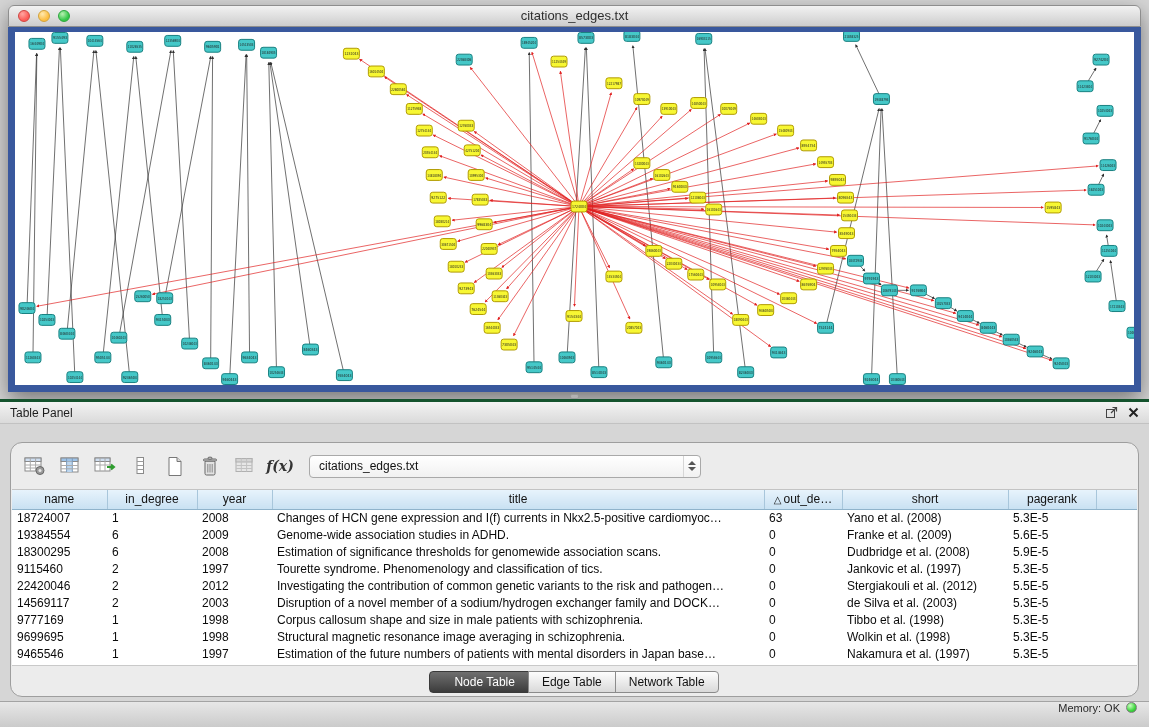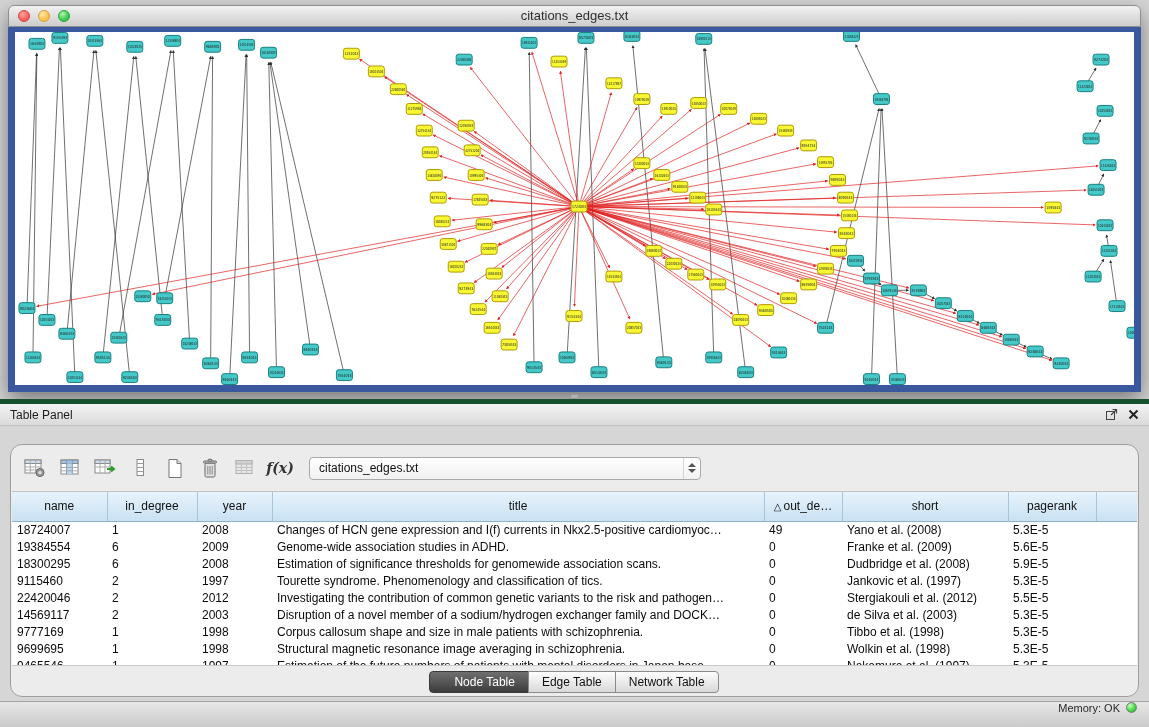--- a/index.html
+++ b/index.html
@@ -20,21 +20,21 @@
   .graph-frame { position:absolute; top:22px; left:0; right:0; bottom:0;
     background:#39589d; padding:5px 7px 7px 7px; }
   .graph-inner { width:100%; height:100%; background:#ffffff; }
   .graph-inner svg { width:100%; height:100%; display:block; }
 
   .splitter-dot { position:absolute; left:570px; top:394px; width:9px; height:5px;
     border-radius:2px; background:#b2b2b2; border:1px solid #9a9a9a; }
 
   
   .table-panel { position:absolute; left:0; top:399px; right:0; bottom:26px;
-    background:#d6d6d6; border-top:5px solid #14532d; }
+    background:#d6d6d6; border-top:3px solid #14532d; }
   .panel-header { height:22px; display:flex; align-items:center; padding:0 10px;
     background:linear-gradient(#f3f3f3,#dadada); border-bottom:1px solid #c2c2c2;
     font-size:12px; color:#1d1d1d; }
   .panel-header .spacer { flex:1; }
   .panel-header .hicon { margin-left:10px; cursor:default; display:flex; align-items:center; }
 
   .panel-inset { position:absolute; left:10px; right:10px; top:40px; bottom:4px;
     background:#ececec; border:1px solid #9e9e9e; border-radius:12px; }
   .toolbar { height:46px; display:flex; align-items:center; padding:0 10px; gap:7px; }
   .tbtn { width:28px; height:27px; display:flex; align-items:center; justify-content:center;
@@ -44,21 +44,21 @@
     background:linear-gradient(#ffffff,#f1f1f1); display:flex; align-items:center;
     font-size:12px; color:#111; padding-left:9px; }
   .combo-arrows { margin-left:auto; width:17px; height:100%; display:flex; flex-direction:column;
     align-items:center; justify-content:center; gap:2px; border-left:1px solid #d6d6d6; }
   .tri-up    { width:0; height:0; border-left:4px solid transparent; border-right:4px solid transparent; border-bottom:4px solid #555; }
   .tri-down  { width:0; height:0; border-left:4px solid transparent; border-right:4px solid transparent; border-top:4px solid #555; }
 
   .table-wrap { position:absolute; left:1px; right:1px; top:46px; bottom:30px;
     background:#ffffff; border-top:1px solid #c3c3c3; border-bottom:1px solid #c9c9c9; overflow:hidden; }
   table { border-collapse:collapse; table-layout:fixed; width:100%; }
-  thead th { height:29px; background:linear-gradient(#e7f3fc,#c9e1f2);
+  thead th { height:19px; background:linear-gradient(#e7f3fc,#c9e1f2);
     border-right:1px solid #a8c6db; border-bottom:1px solid #8fb3cb;
     font-weight:normal; font-size:12px; color:#111; overflow:hidden; white-space:nowrap; }
   thead th.filler { border-right:none; }
   tbody td { font-size:12px; color:#0b0b0b; height:17px; padding:0 5px;
     white-space:nowrap; overflow:hidden; }
   tbody td.c5 { text-align:left; }
   .sort-glyph { font-size:10px; margin-right:2px; }
 
   .tabs-row { position:absolute; left:0; right:0; bottom:0; height:29px;
     display:flex; align-items:center; justify-content:center; }
@@ -829,21 +829,21 @@
               <th><span>pagerank</span></th>
               <th class="filler"></th>
             </tr>
           </thead>
         <tbody id="tbody">
             <tr>
               <td class="c0">18724007</td>
               <td class="c1">1</td>
               <td class="c2">2008</td>
               <td class="c3">Changes of HCN gene expression and I(f) currents in Nkx2.5-positive cardiomyoc…</td>
-              <td class="c4">49</td>
+              <td class="c4">63</td>
               <td class="c5">Yano et al. (2008)</td>
               <td class="c6">5.3E-5</td>
               <td></td>
             </tr>
             <tr>
               <td class="c0">19384554</td>
               <td class="c1">6</td>
               <td class="c2">2009</td>
               <td class="c3">Genome-wide association studies in ADHD.</td>
               <td class="c4">0</td>

